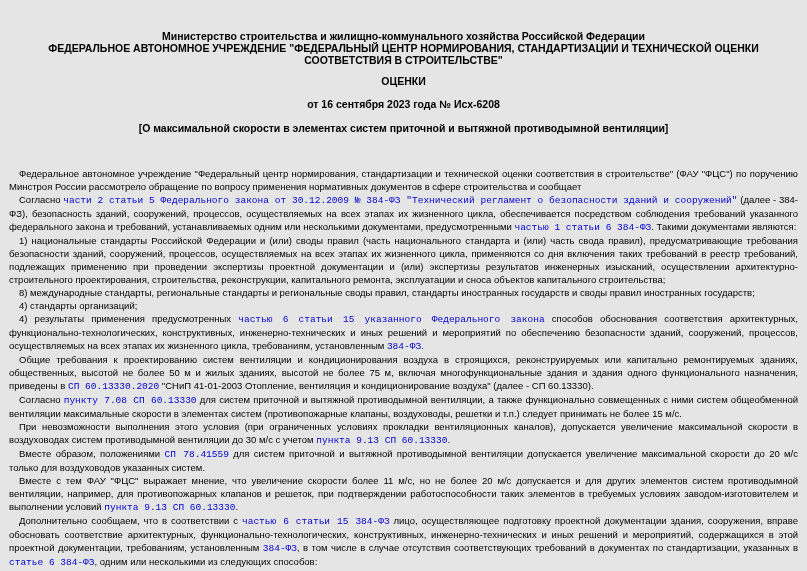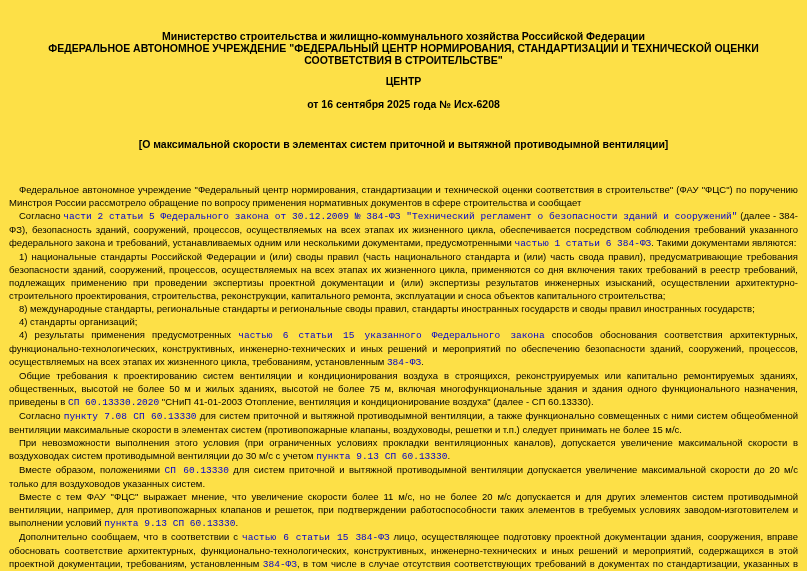--- a/index.html
+++ b/index.html
@@ -24,21 +24,21 @@
     font-size: 10.5px;
     line-height: 12px;
   }
   .doc-type {
     margin-top: 9px;
   }
   .doc-date {
     margin-top: 11px;
   }
   .doc-subject {
-    margin-top: 28px;
+    margin-top: 12px;
   }
   .doc-body {
     margin-top: 33px;
     font-size: 9.5px;
     line-height: 13px;
     text-align: justify;
   }
   .doc-body p.para {
     margin: 0;
     padding: 0;
@@ -47,37 +47,37 @@
   a.ref-link {
     color: var(--link-color, #0000cc);
     text-decoration: none;
     cursor: pointer;
     font-family: Liberation Mono, monospace;
   }
 </style>
 </head>
 <body>
 
-<div class="page" style="background: #fde047; color: rgb(0, 0, 0); --link-color: #0000cc;">
+<div class="page" style="background: #e5e5e5; color: rgb(0, 0, 0); --link-color: #0000cc;">
   <div class="hdr-center">
     <div>Министерство строительства и жилищно-коммунального хозяйства Российской Федерации</div>
     <div>ФЕДЕРАЛЬНОЕ АВТОНОМНОЕ УЧРЕЖДЕНИЕ "ФЕДЕРАЛЬНЫЙ ЦЕНТР НОРМИРОВАНИЯ, СТАНДАРТИЗАЦИИ И ТЕХНИЧЕСКОЙ ОЦЕНКИ СООТВЕТСТВИЯ В СТРОИТЕЛЬСТВЕ"</div>
   </div>
-  <div class="hdr-center doc-type">ЦЕНТР</div>
-  <div class="hdr-center doc-date">от 16 сентября 2025 года № Исх-6208</div>
+  <div class="hdr-center doc-type">ОЦЕНКИ</div>
+  <div class="hdr-center doc-date">от 16 сентября 2023 года № Исх-6208</div>
   <div class="hdr-center doc-subject">[О максимальной скорости в элементах систем приточной и вытяжной противодымной вентиляции]</div>
   <div class="doc-body">
       <p class="para"><span>Федеральное автономное учреждение "Федеральный центр нормирования, стандартизации и технической оценки соответствия в строительстве" (ФАУ "ФЦС") по поручению Минстроя России рассмотрело обращение по вопросу применения нормативных документов в сфере строительства и сообщает</span></p>
       <p class="para"><span>Согласно </span><a class="ref-link">части 2 статьи 5 Федерального закона от 30.12.2009 № 384-ФЗ "Технический регламент о безопасности зданий и сооружений"</a><span> (далее - 384-ФЗ), безопасность зданий, сооружений, процессов, осуществляемых на всех этапах их жизненного цикла, обеспечивается посредством соблюдения требований указанного федерального закона и требований, устанавливаемых одним или несколькими документами, предусмотренными </span><a class="ref-link">частью 1 статьи 6 384-ФЗ</a><span>. Такими документами являются:</span></p>
       <p class="para"><span>1) национальные стандарты Российской Федерации и (или) своды правил (часть национального стандарта и (или) часть свода правил), предусматривающие требования безопасности зданий, сооружений, процессов, осуществляемых на всех этапах их жизненного цикла, применяются со дня включения таких требований в реестр требований, подлежащих применению при проведении экспертизы проектной документации и (или) экспертизы результатов инженерных изысканий, осуществлении архитектурно-строительного проектирования, строительства, реконструкции, капитального ремонта, эксплуатации и сноса объектов капитального строительства;</span></p>
       <p class="para"><span>8) международные стандарты, региональные стандарты и региональные своды правил, стандарты иностранных государств и своды правил иностранных государств;</span></p>
       <p class="para"><span>4) стандарты организаций;</span></p>
       <p class="para"><span>4) результаты применения предусмотренных </span><a class="ref-link">частью 6 статьи 15 указанного Федерального закона</a><span> способов обоснования соответствия архитектурных, функционально-технологических, конструктивных, инженерно-технических и иных решений и мероприятий по обеспечению безопасности зданий, сооружений, процессов, осуществляемых на всех этапах их жизненного цикла, требованиям, установленным </span><a class="ref-link">384-ФЗ</a><span>.</span></p>
       <p class="para"><span>Общие требования к проектированию систем вентиляции и кондиционирования воздуха в строящихся, реконструируемых или капитально ремонтируемых зданиях, общественных, высотой не более 50 м и жилых зданиях, высотой не более 75 м, включая многофункциональные здания и здания одного функционального назначения, приведены в </span><a class="ref-link">СП 60.13330.2020</a><span> "СНиП 41-01-2003 Отопление, вентиляция и кондиционирование воздуха" (далее - СП 60.13330).</span></p>
       <p class="para"><span>Согласно </span><a class="ref-link">пункту 7.08 СП 60.13330</a><span> для систем приточной и вытяжной противодымной вентиляции, а также функционально совмещенных с ними систем общеобменной вентиляции максимальные скорости в элементах систем (противопожарные клапаны, воздуховоды, решетки и т.п.) следует принимать не более 15 м/с.</span></p>
       <p class="para"><span>При невозможности выполнения этого условия (при ограниченных условиях прокладки вентиляционных каналов), допускается увеличение максимальной скорости в воздуховодах систем противодымной вентиляции до 30 м/с с учетом </span><a class="ref-link">пункта 9.13 СП 60.13330</a><span>.</span></p>
-      <p class="para"><span>Вместе образом, положениями </span><a class="ref-link">СП 60.13330</a><span> для систем приточной и вытяжной противодымной вентиляции допускается увеличение максимальной скорости до 20 м/с только для воздуховодов указанных систем.</span></p>
+      <p class="para"><span>Вместе образом, положениями </span><a class="ref-link">СП 78.41559</a><span> для систем приточной и вытяжной противодымной вентиляции допускается увеличение максимальной скорости до 20 м/с только для воздуховодов указанных систем.</span></p>
       <p class="para"><span>Вместе с тем ФАУ "ФЦС" выражает мнение, что увеличение скорости более 11 м/с, но не более 20 м/с допускается и для других элементов систем противодымной вентиляции, например, для противопожарных клапанов и решеток, при подтверждении работоспособности таких элементов в требуемых условиях заводом-изготовителем и выполнении условий </span><a class="ref-link">пункта 9.13 СП 60.13330</a><span>.</span></p>
       <p class="para"><span>Дополнительно сообщаем, что в соответствии с </span><a class="ref-link">частью 6 статьи 15 384-ФЗ</a><span> лицо, осуществляющее подготовку проектной документации здания, сооружения, вправе обосновать соответствие архитектурных, функционально-технологических, конструктивных, инженерно-технических и иных решений и мероприятий, содержащихся в этой проектной документации, требованиям, установленным </span><a class="ref-link">384-ФЗ</a><span>, в том числе в случае отсутствия соответствующих требований в документах по стандартизации, указанных в </span><a class="ref-link">статье 6 384-ФЗ</a><span>, одним или несколькими из следующих способов:</span></p>
       <p class="para"><span>8) результаты исследований;</span></p>
       <p class="para"></p>
     </div>
 </div>
 
 </body></html>

